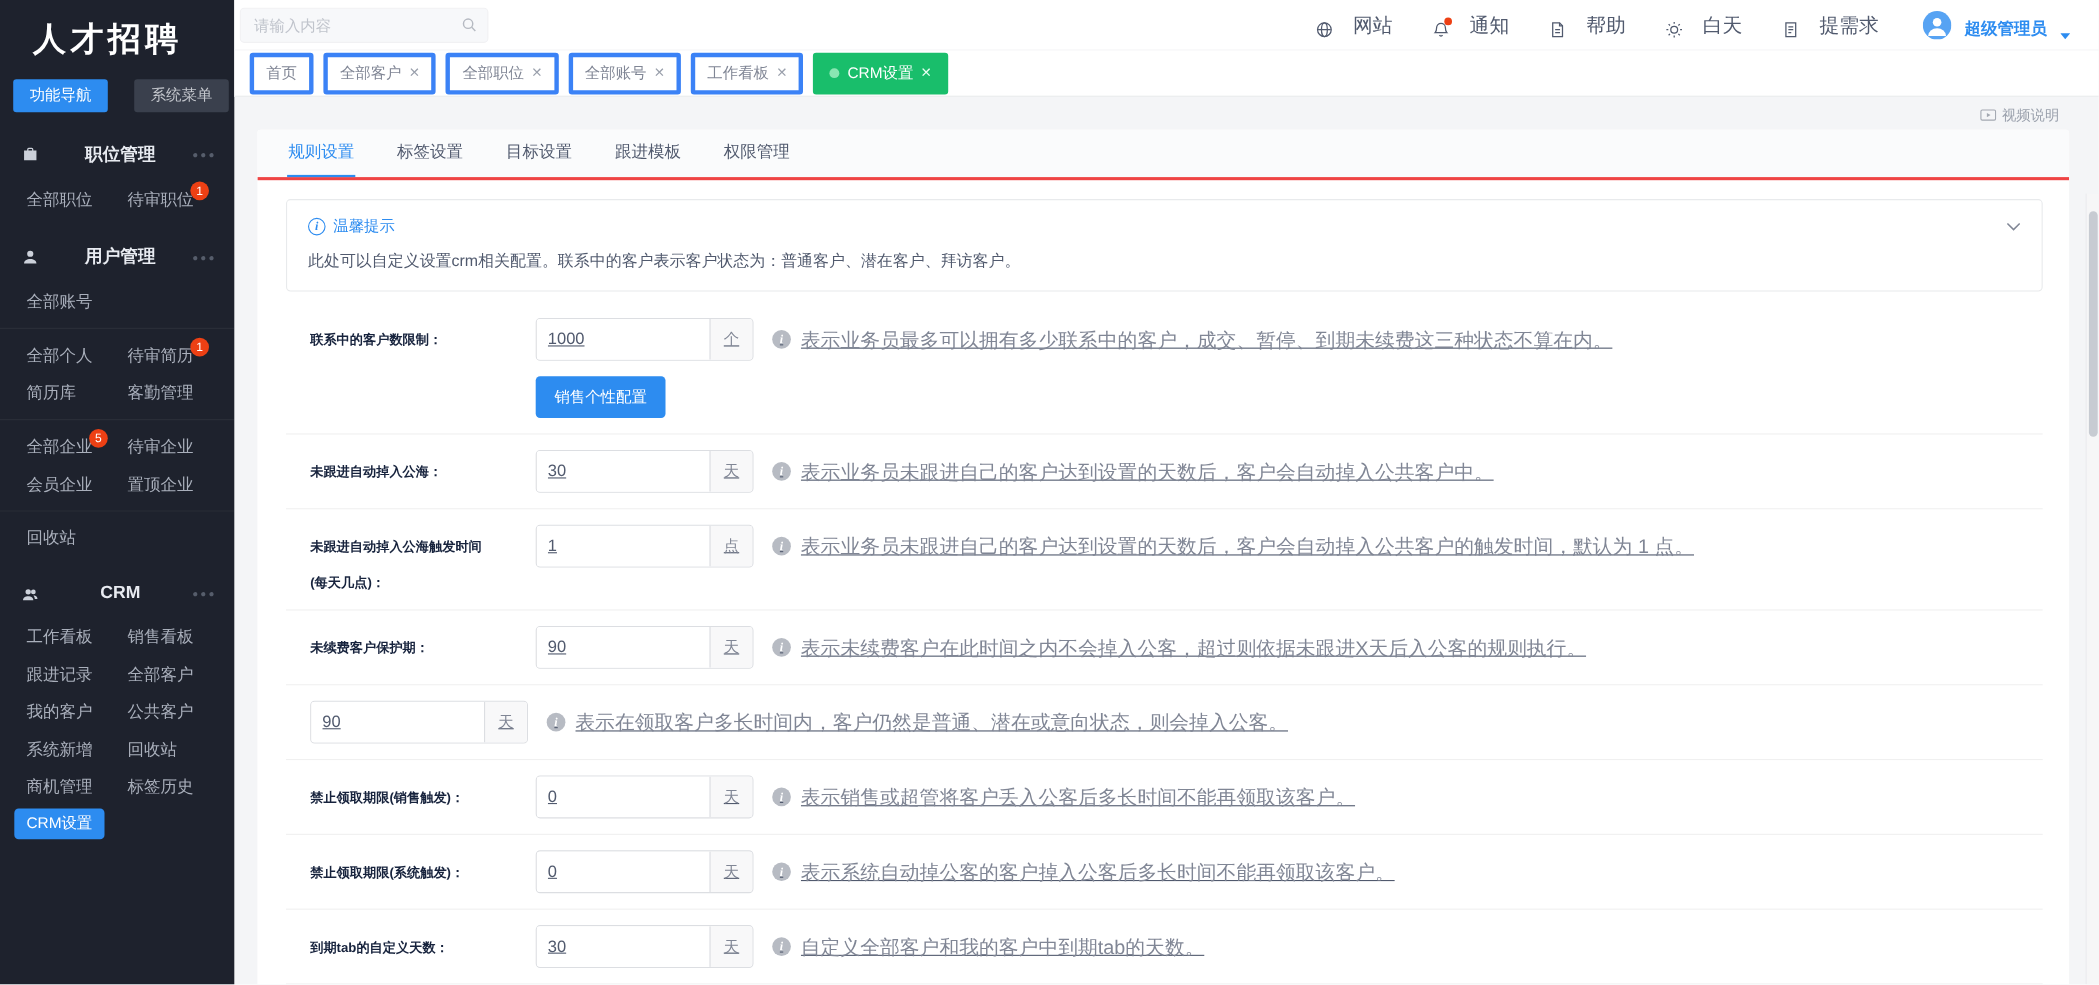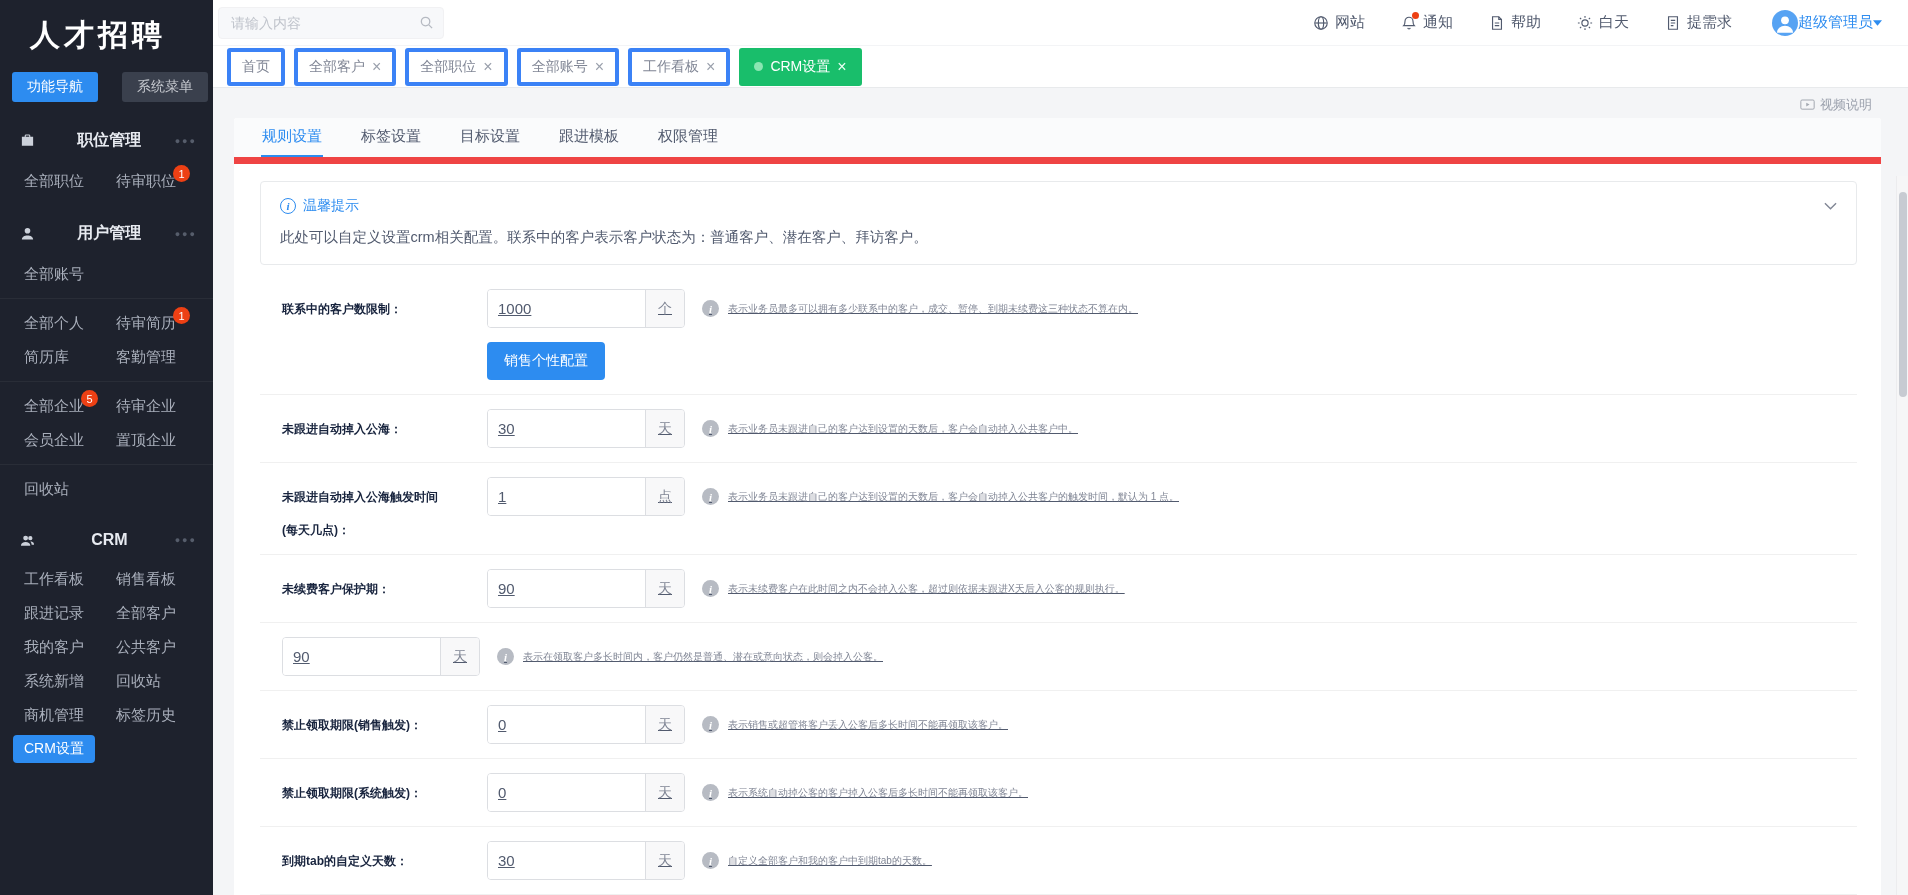--- a/index.html
+++ b/index.html
@@ -33,63 +33,63 @@
   
   .right{flex:1;display:flex;flex-direction:column;height:100%;position:relative;min-width:0;}
 
   
   .topbar{height:46px;flex:none;background:#fff;display:flex;align-items:center;padding:0 26px 0 5px;border-bottom:1px solid #f3f4f6;}
   .search{position:relative;width:226px;}
   .search-input{width:100%;height:32px;background:#f7f8fa;border:1px solid #f1f1f3;border-radius:4px;padding:0 32px 0 12px;font-size:14px;color:#515a6e;outline:none;font-family:inherit;}
   .search-input::placeholder{color:#c0c4cc;}
   .search-icon{position:absolute;right:10px;top:8px;color:#b6bac2;display:inline-flex;cursor:pointer;}
   .top-actions{margin-left:auto;display:flex;align-items:center;gap:36px;}
-  .top-action{display:flex;align-items:center;gap:6px;font-size:15px;color:#515a6e;cursor:pointer;}
+  .top-action{display:flex;align-items:flex-end;gap:18px;font-size:18px;color:#515a6e;cursor:pointer;}
   .ticon{display:inline-flex;color:#515a6e;position:relative;}
   .bell-dot{position:absolute;top:-3px;right:-2px;width:7px;height:7px;border-radius:50%;background:var(--danger);}
-  .user{display:flex;align-items:center;gap:0;margin-left:40px;cursor:pointer;}
+  .user{display:flex;align-items:flex-end;gap:12px;margin-left:40px;cursor:pointer;font-weight:bold;}
   .avatar{display:inline-flex;}
   .uname{color:var(--accent);font-size:15px;}
   .caret{color:var(--accent);display:inline-flex;}
 
   
   .tabbar{height:42px;flex:none;background:#fff;border-bottom:1px solid #e8eaec;display:flex;align-items:center;gap:9px;padding:0 14px;}
   .chip{height:38px;display:flex;align-items:center;gap:7px;padding:0 11px;background:#fff;border:4px solid #3b82f6;border-radius:3px;font-size:14px;color:#808695;cursor:pointer;white-space:nowrap;}
   .chip-close{font-size:16px;line-height:1;color:#9aa0ac;cursor:pointer;}
   .chip.active{background:var(--success);border-color:var(--success);color:#fff;}
   .chip.active .chip-close{color:#eafff3;}
   .chip-dot{width:9px;height:9px;border-radius:50%;background:#8ae6b2;}
 
   
   .main{flex:1;position:relative;padding:30px 27px 0 21px;overflow:hidden;}
   .video-link{position:absolute;top:8px;right:36px;display:flex;align-items:center;gap:5px;font-size:13px;color:#9aa0ac;cursor:pointer;}
   .vicon{display:inline-flex;color:#a3a8b1;}
   .card{background:#fff;border-radius:3px;padding-bottom:60px;}
-  .card-tabs{display:flex;gap:37px;padding:0 27px;height:46px;background:#fafbfc;border-bottom:7px solid #ef4444;border-radius:3px 3px 0 0;}
+  .card-tabs{display:flex;gap:37px;padding:0 27px;height:46px;background:#fafbfc;border-bottom:3px solid #ef4444;border-radius:3px 3px 0 0;}
   .ctab{display:flex;align-items:center;font-size:15px;color:#515a6e;cursor:pointer;border-bottom:2px solid transparent;padding:0 1px;}
   .ctab.active{color:var(--accent);border-bottom-color:var(--accent);}
 
   .notice{margin:17px 24px 0 26px;border:1px solid #e8eaec;border-radius:4px;padding:15px 19px 17px;}
   .notice-head{display:flex;align-items:center;gap:7px;}
   .notice-info-icon{width:16px;height:16px;flex:none;border:1px solid var(--accent);border-radius:50%;color:var(--accent);font-size:11px;font-style:italic;font-weight:700;display:flex;align-items:center;justify-content:center;font-family:"Liberation Serif",serif;}
   .notice-title{color:var(--accent);font-size:14px;}
   .notice-chevron{margin-left:auto;color:#808695;display:inline-flex;cursor:pointer;}
   .notice-body{margin-top:13px;font-size:14.5px;color:#515a6e;}
 
   .form{margin:10px 24px 0 26px;}
   .frow{display:flex;padding:14px 0 14px 22px;border-bottom:1px solid #f0f0f0;}
   .flabel{width:205px;flex:none;font-size:12px;font-weight:700;color:#17233d;line-height:20px;padding-top:10px;}
   .flabel2{margin-top:13px;}
   .fmain{flex:1;min-width:0;text-decoration:underline;}
   .fline{display:flex;align-items:center;}
   .input-wrap{display:flex;width:198px;flex:none;height:39px;border:1px solid #dcdee2;border-radius:4px;overflow:hidden;background:#fff;}
   .finput{flex:1;min-width:0;border:none;outline:none;padding:0 10px;font-size:15px;color:#515a6e;font-family:inherit;background:#fff;}
   .unit{width:39px;flex:none;display:flex;align-items:center;justify-content:center;background:#f8f8f9;border-left:1px solid #dcdee2;color:#808695;font-size:14px;}
   .hint-icon{margin-left:17px;width:17px;height:17px;flex:none;border-radius:50%;background:#b7bbc3;color:#fff;font-size:11px;font-style:italic;font-weight:700;display:flex;align-items:center;justify-content:center;font-family:"Liberation Serif",serif;}
-  .hint{margin-left:9px;font-size:10px;color:#808695;white-space:nowrap;overflow:hidden;}
+  .hint{margin-left:9px;font-size:18px;color:#808695;white-space:nowrap;overflow:hidden;}
   .btn-primary{margin-top:14px;height:38px;padding:0 17px;background:var(--accent);color:#fff;border:none;border-radius:4px;font-size:14px;cursor:pointer;font-family:inherit;}
 
   
   .scrollbar{position:absolute;top:88px;bottom:0;right:0;width:12px;background:#f6f6f7;border-left:1px solid #ececee;}
   .scroll-thumb{position:absolute;top:16px;left:2px;width:8px;height:205px;border-radius:4px;background:#c7cbd2;cursor:pointer;}
 </style>
 </head>
 <body>
 
 <div class="app">

